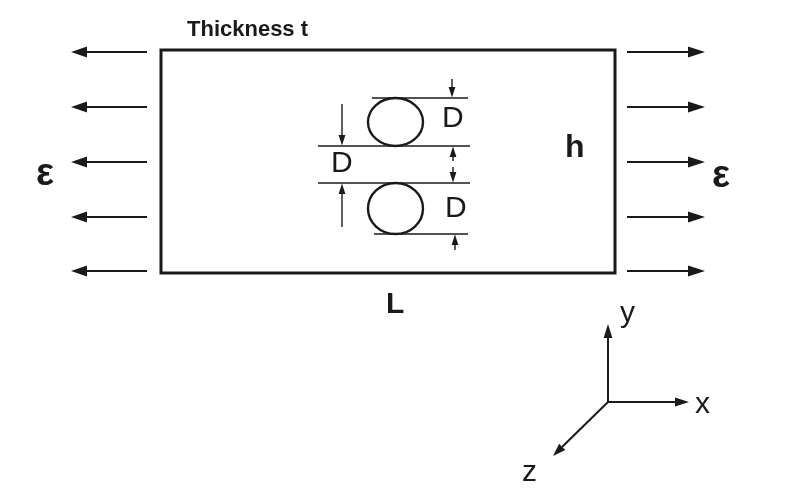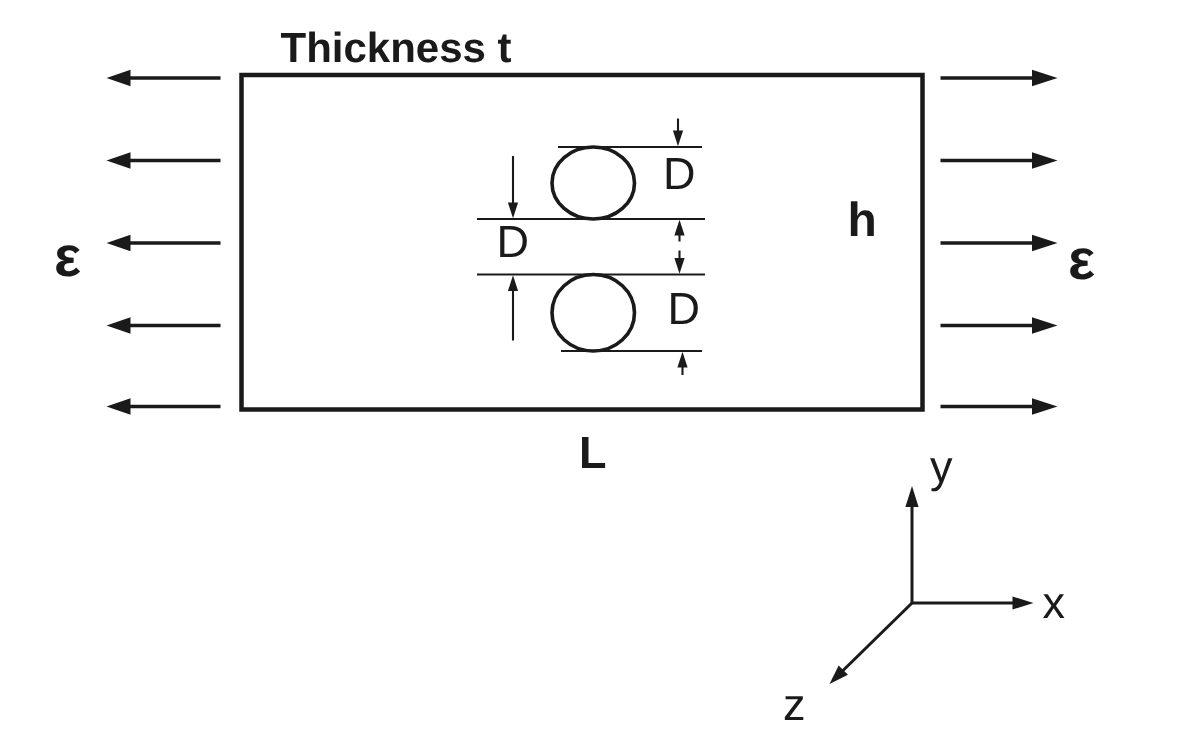--- a/index.html
+++ b/index.html
@@ -126,21 +126,21 @@
         <line class="axis-shaft" x1="608" y1="402" x2="677" y2="402"></line>
         <polygon class="axis-head" points="689,402 675,397.6 675,406.4"></polygon>
       </g>
       <g>
         <line class="axis-shaft" x1="608" y1="402" x2="562" y2="447"></line>
         <polygon class="axis-head" points="553,456 565.3,449.9 559.1,443.7"></polygon>
       </g>
     </g>
   </svg>
 
-  <div class="lbl bold" style="left:187px; top:18px; font-size:28px;text-align:right;">Thickness t</div>
+  <div class="lbl bold" style="left:187px; top:18px; font-size:22px;text-align:right;">Thickness t</div>
 
   <div class="lbl bold" style="left:565px; top:130px; font-size:32px;">h</div>
 
   <div class="lbl bold" style="left:386px; top:288px; font-size:30px;">L</div>
 
   <div class="lbl bold" style="left:36px; top:153px; font-size:38px;">ε</div>
 
   <div class="lbl bold" style="left:712px; top:155px; font-size:38px;">ε</div>
 
   <div class="lbl" style="left:442px; top:102px; font-size:30px;">D</div>

